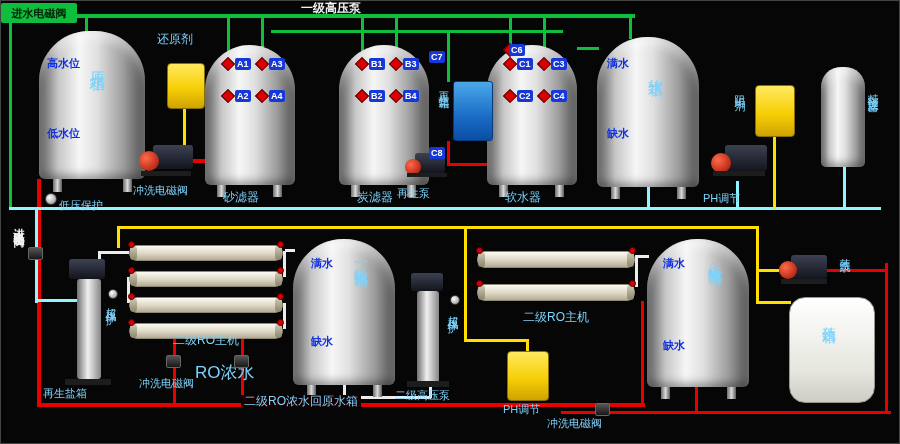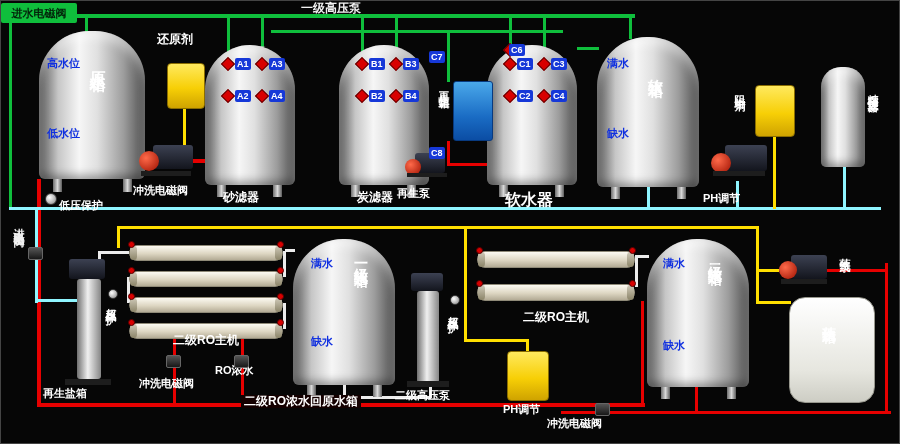--- a/index.html
+++ b/index.html
@@ -8,21 +8,21 @@
   #stage{position:relative;width:900px;height:444px;background:#060606;overflow:hidden;border:1px solid #444}
   .pipe{position:absolute}
   .pg{background:#0fbe3c}
   .pr{background:#e60000}
   .py{background:#ffdf00}
   .pc{background:#8ff5ff}
   .pw{background:#ececec}
   .tank{position:absolute;background:linear-gradient(90deg,#565656 0%,#c6c6c6 18%,#f6f6f6 38%,#e0e0e0 55%,#9c9c9c 80%,#4e4e4e 100%);border-radius:50px 50px 6px 6px;box-shadow:inset 0 8px 10px rgba(255,255,255,.45), inset 0 -4px 8px rgba(0,0,0,.35)}
   .cyl{border-radius:20px 20px 5px 5px}
   .leg{position:absolute;background:linear-gradient(90deg,#6d6d6d,#d8d8d8,#5c5c5c)}
-  .rl{position:absolute;color:#ffffff;font-weight:bold;white-space:nowrap;line-height:1.1}
+  .rl{position:absolute;color:#7dd3fc;font-weight:normal;white-space:nowrap;line-height:1.1}
   .bl{position:absolute;color:#1030e0;font-weight:bold;white-space:nowrap;line-height:1.1}
   .wl{position:absolute;color:#f2f2f2;font-weight:bold;white-space:nowrap;line-height:1.1}
   .v{writing-mode:vertical-rl;text-orientation:upright;letter-spacing:2px;white-space:normal}
   .chip{position:absolute;background:#1638d8;color:#fff;font-size:9px;font-weight:bold;line-height:12px;padding:0 2px;border-radius:2px;z-index:6}
   .valve{position:absolute;width:10px;height:10px;background:#d80000;border:1px solid #5a0000;transform:rotate(45deg);z-index:5}
   .gauge{position:absolute;border-radius:50%;background:radial-gradient(circle at 35% 35%,#fff,#848484);border:1px solid #3a3a3a;z-index:5}
   .ybox{position:absolute;background:linear-gradient(180deg,#ffe95e,#f7cf06 55%,#cfa300);border-radius:4px;border:1px solid #8a6d00}
   .bbox{position:absolute;background:linear-gradient(180deg,#4aa8ea,#1a6cc4 60%,#0b4da4);border-radius:3px;border:1px solid #083a80}
   .wtank{position:absolute;background:linear-gradient(180deg,#ffffff,#e6e6df 70%,#cdcdc4);border-radius:16px;border:1px solid #97978d}
   .motor{position:absolute;background:linear-gradient(180deg,#3c4152,#13151d);border-radius:3px}
@@ -243,37 +243,37 @@
   <div class="bl" style="left:46px;top:56px;font-size:11px">高水位</div>
   <div class="rl v" style="left:88px;top:58px;height:90px;font-size:16px">原水箱</div>
   <div class="bl" style="left:46px;top:126px;font-size:11px">低水位</div>
 
   <div class="rl" style="left:156px;top:32px;font-size:12px">还原剂</div>
   <div class="rl" style="left:132px;top:183px;font-size:11px">冲洗电磁阀</div>
   <div class="rl" style="left:222px;top:190px;font-size:12px">砂滤器</div>
   <div class="rl" style="left:356px;top:190px;font-size:12px">炭滤器</div>
   <div class="rl v" style="left:437px;top:82px;height:64px;font-size:11px">再生盐箱</div>
   <div class="rl" style="left:396px;top:186px;font-size:11px">再生泵</div>
-  <div class="rl" style="left:504px;top:190px;font-size:16px">软水器</div>
+  <div class="rl" style="left:504px;top:190px;font-size:12px">软水器</div>
 
   <div class="bl" style="left:606px;top:56px;font-size:11px">满水</div>
   <div class="rl v" style="left:646px;top:66px;height:78px;font-size:15px">软水箱</div>
   <div class="bl" style="left:606px;top:126px;font-size:11px">缺水</div>
 
   <div class="rl v" style="left:733px;top:86px;height:58px;font-size:11px">阻垢剂</div>
   <div class="rl" style="left:702px;top:191px;font-size:11px">PH调节</div>
   <div class="rl v" style="left:866px;top:84px;height:84px;font-size:11px">精密过滤器</div>
 
   <div class="rl" style="left:58px;top:198px;font-size:11px">低压保护</div>
   <div class="wl v" style="left:12px;top:218px;height:96px;font-size:11px">进水电磁阀</div>
   <div class="rl" style="left:42px;top:386px;font-size:11px">再生盐箱</div>
   <div class="rl v" style="left:104px;top:298px;height:62px;font-size:11px">超压保护</div>
   <div class="rl" style="left:172px;top:333px;font-size:12px">二级RO主机</div>
   <div class="rl" style="left:138px;top:376px;font-size:11px">冲洗电磁阀</div>
-  <div class="rl" style="left:214px;top:363px;font-size:11px">RO浓水</div>
+  <div class="rl" style="left:194px;top:363px;font-size:17px">RO浓水</div>
 
   <div class="bl" style="left:310px;top:256px;font-size:11px">满水</div>
   <div class="rl v" style="left:352px;top:254px;height:112px;font-size:14px">一级纯水箱</div>
   <div class="bl" style="left:310px;top:334px;font-size:11px">缺水</div>
 
   <div class="rl" style="left:394px;top:388px;font-size:11px">二级高压泵</div>
   <div class="rl v" style="left:446px;top:306px;height:62px;font-size:11px">超压保护</div>
   <div class="rl" style="left:522px;top:310px;font-size:12px">二级RO主机</div>
   <div class="rl" style="left:502px;top:402px;font-size:11px">PH调节</div>
 

